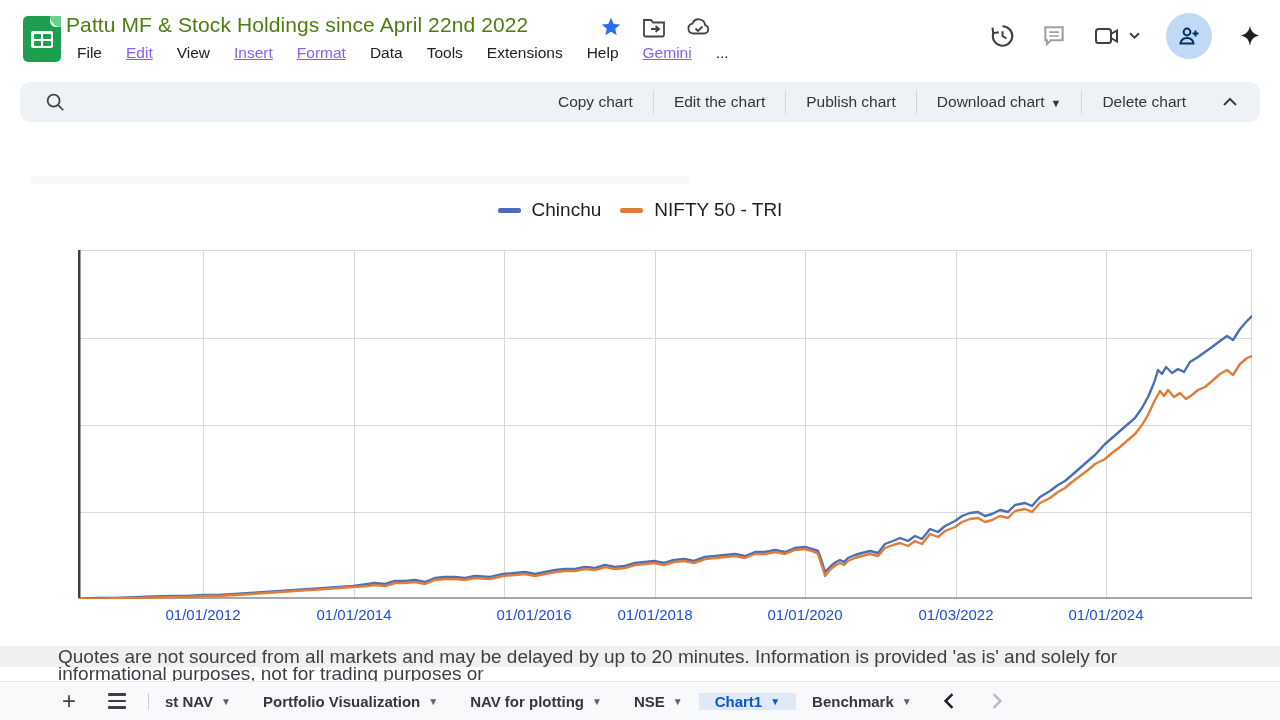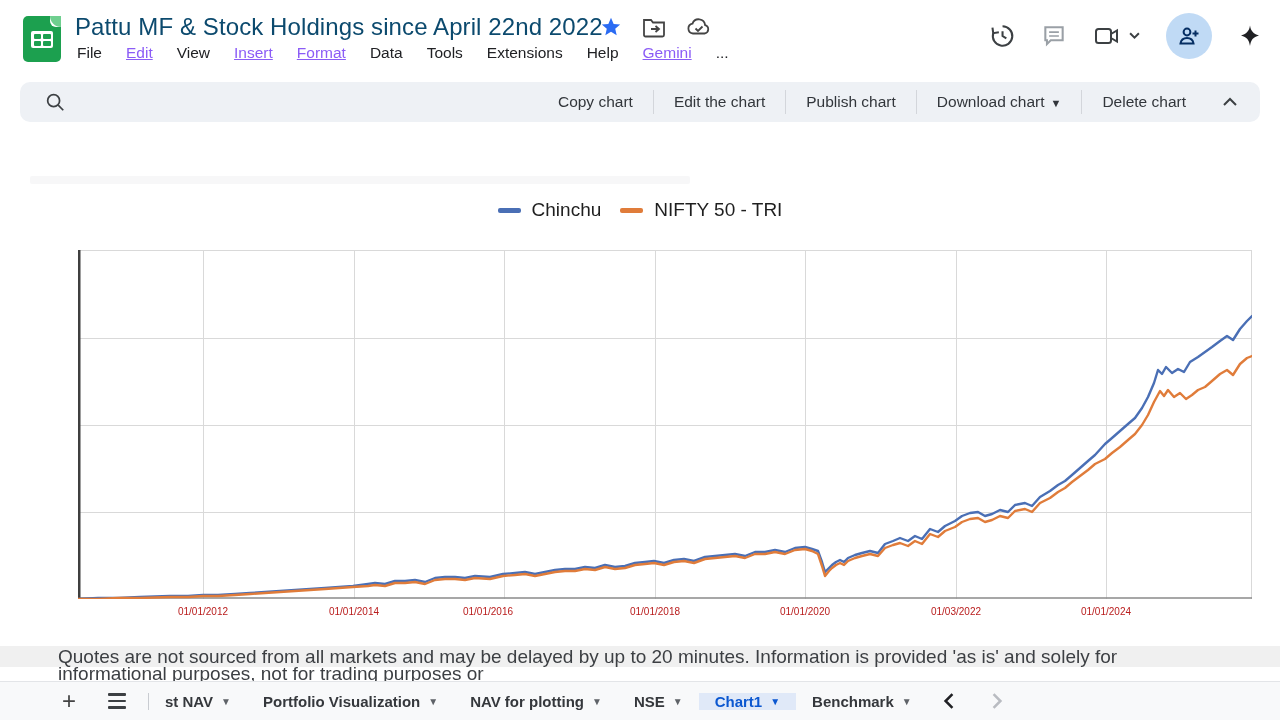--- a/index.html
+++ b/index.html
@@ -13,21 +13,21 @@
   #logo .fold { position:absolute; right:0; top:0; width:11px; height:11px;
                 background:#fff; border-bottom-left-radius:6px;
                 border-top-right-radius:5px; }
   #logo .fold:after { content:""; position:absolute; right:0; top:0; width:11px; height:11px;
                 background:#6fcf8f; border-bottom-left-radius:11px; }
   #logo .grid { position:absolute; left:8px; top:15px; width:22px; height:17px;
                 background:#fff; border-radius:2px;
                 display:grid; grid-template-columns:1fr 1fr; grid-template-rows:1fr 1fr;
                 gap:2px; padding:2.5px; }
   #logo .grid i { background:#1ca04f; border-radius:1px; }
-  #title { position:absolute; left:75px; top:13px; font-size:24px; color:#0c4a6e;
+  #title { position:absolute; left:66px; top:13px; font-size:21px; color:#4d7c0f;
            letter-spacing:.1px; white-space:nowrap; }
   #title-icons { position:absolute; left:600px; top:16px; display:flex; gap:20px; align-items:center; }
   #menu-row { position:absolute; left:77px; top:44px; display:flex; gap:24px;
               font-size:15.5px; color:#202124; }
   .menu-item { cursor:pointer; }
   .menu-item.disabled { color:#8b5cf6;text-decoration:underline; }
   #header-right { position:absolute; right:18px; top:12px; height:48px;
                   display:flex; align-items:center; gap:26px; }
   .hicon { display:flex; align-items:center; }
   #share-pill { width:46px; height:46px; border-radius:50%; background:#c0daf5;
@@ -48,21 +48,21 @@
   
   #ghost-strip { position:absolute; left:30px; top:176px; width:660px; height:8px;
                  background:#f7f7f8; border-radius:2px; }
   #legend { position:absolute; left:0; top:199px; width:1280px; display:flex;
             justify-content:center; gap:19px; align-items:center; }
   .legend-item { display:flex; align-items:center; gap:11px; font-size:19px; color:#1f1f1f; }
   .legend-dash { width:23px; height:5px; border-radius:2px; }
   #plot { position:absolute; left:78px; top:250px; width:1174px; height:349px; }
   #plot svg { display:block; width:100%; height:100%; }
   #xlabels { position:absolute; left:0; top:606px; width:1280px; height:20px; }
-  .xlab { position:absolute; transform:translateX(-50%); font-size:10px; color:#b91c1c;
+  .xlab { position:absolute; transform:translateX(-50%); font-size:15px; color:#1d4ed8;
           white-space:nowrap;text-align:center; }
 
   
   #disclaimer-band { position:absolute; left:0; top:646px; width:1280px; height:21px;
                      background:#f0f0f0; }
   #disclaimer { position:absolute; left:58px; top:648px; width:1150px;
                 font-size:19px; line-height:17px; color:#3c3f43; }
   #disclaimer a { color:#1155cc; text-decoration:underline; cursor:pointer; }
 
   
@@ -219,21 +219,21 @@
       <line x1="1173.5" y1="0" x2="1173.5" y2="349" stroke="#d9d9d9" stroke-width="1"></line>
       <line x1="0" y1="348" x2="1174" y2="348" stroke="#8a8a8a" stroke-width="1.6"></line>
       <line x1="1.2" y1="0" x2="1.2" y2="349" stroke="#3f3f3f" stroke-width="2.6"></line>
       <polyline points="0,349 20,348 40,348 62,347 92,346 110,346 125,345 140,345 157,344 172,343 187,342 202,341 217,340 232,339 247,338 261,337 275,336 290,334 297,333 307,334 317,331 327,331 337,330 347,332 357,328 367,327 377,327 387,328 397,326 412,327 425,324 437,323 447,322 457,324 467,322 477,320 487,319 497,319 507,317 517,318 527,315 537,317 547,316 557,313 567,312 576,311 586,313 596,310 606,309 616,311 627,307 637,306 647,305 657,304 667,306 677,302 687,302 697,300 707,302 717,298 727,297 734,299 740,301 744,312 747,322 751,318 754,315 758,312 762,310 766,312 770,308 777,305 784,303 792,301 800,303 807,294 815,291 822,288 830,291 837,286 844,289 852,279 860,282 867,276 877,271 884,266 892,263 900,262 907,266 914,264 922,260 930,262 937,255 947,253 954,256 962,247 972,241 980,235 987,231 994,225 1002,218 1010,211 1017,205 1027,194 1034,188 1042,181 1050,174 1057,168 1064,158 1070,147 1076,133 1080,120 1084,124 1088,117 1094,123 1100,119 1106,122 1112,112 1120,107 1127,102 1134,97 1142,91 1149,86 1155,90 1162,79 1169,71 1174,66" fill="none" stroke="#4a6fb5" stroke-width="2.4" stroke-linejoin="round" stroke-linecap="round"></polyline>
       <polyline points="0,349 20,349 40,348 62,348 92,347 110,347 125,346 140,346 157,345 172,344 187,343 202,342 217,341 232,340 247,339 261,338 275,337 290,336 297,335 307,336 317,333 327,333 337,332 347,334 357,330 367,329 377,329 387,330 397,328 412,329 425,326 437,325 447,324 457,326 467,324 477,322 487,321 497,321 507,319 517,320 527,317 537,319 547,318 557,315 567,314 576,313 586,315 596,312 606,311 616,313 627,309 637,308 647,307 657,306 667,308 677,304 687,304 697,302 707,304 717,300 727,299 734,301 740,304 744,316 747,326 751,321 754,318 758,315 762,313 766,315 770,311 777,308 784,306 792,304 800,306 807,298 815,295 822,293 830,296 837,291 844,294 852,284 860,287 867,281 877,277 884,272 892,269 900,268 907,272 914,270 922,266 930,268 937,261 947,259 954,262 962,253 972,248 980,242 987,238 994,232 1002,226 1010,220 1017,214 1027,209 1034,203 1042,197 1050,190 1057,184 1064,175 1070,165 1076,152 1082,141 1086,146 1090,140 1096,147 1102,143 1108,149 1114,145 1120,140 1127,137 1134,131 1142,124 1149,120 1155,125 1162,114 1169,108 1174,106" fill="none" stroke="#e07c3a" stroke-width="2.4" stroke-linejoin="round" stroke-linecap="round"></polyline>
     </svg>
 </div>
 <div id="xlabels">
     <span class="xlab" style="left: 203px;">01/01/2012</span>
     <span class="xlab" style="left: 354px;">01/01/2014</span>
-    <span class="xlab" style="left: 488px;">01/01/2016</span>
+    <span class="xlab" style="left: 534px;">01/01/2016</span>
     <span class="xlab" style="left: 655px;">01/01/2018</span>
     <span class="xlab" style="left: 805px;">01/01/2020</span>
     <span class="xlab" style="left: 956px;">01/03/2022</span>
     <span class="xlab" style="left: 1106px;">01/01/2024</span>
   </div>
 
 <div id="disclaimer-band"></div>
 <div id="disclaimer">
   <span>Quotes are not sourced from all markets and may be delayed by up to 20 minutes. Information is provided 'as is' and solely for informational purposes, not for trading purposes or</span><br>
   <span>advice.</span>

